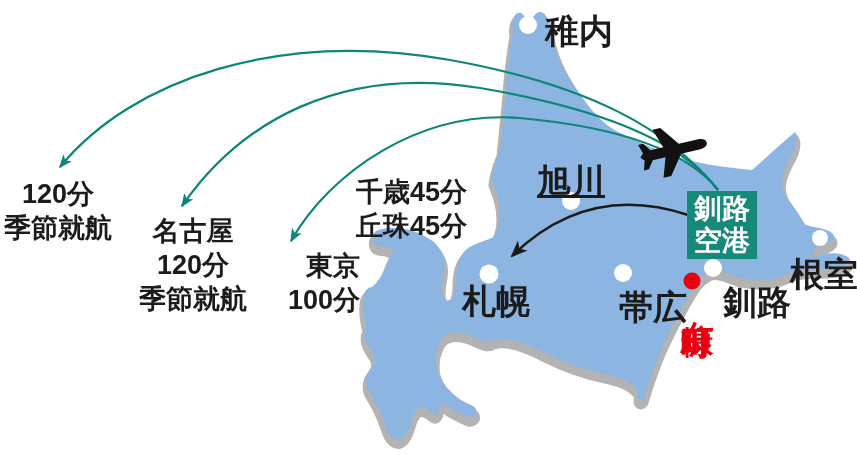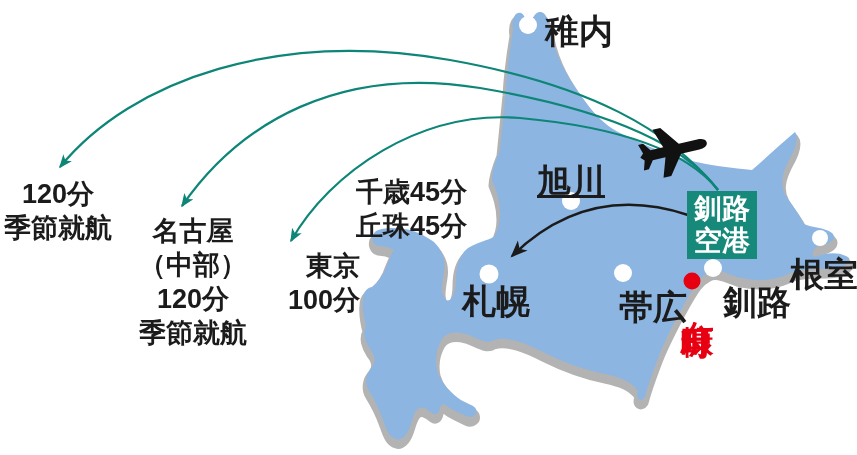--- a/index.html
+++ b/index.html
@@ -118,21 +118,20 @@
     <circle cx="820" cy="238" r="8" fill="#ffffff"></circle>
     <circle cx="692" cy="281" r="8.5" fill="#e60012"></circle>
   </svg>
 
   <div class="dest-block" id="dest-osaka">
     <div>120分</div>
     <div>季節就航</div>
   </div>
   <div class="dest-block" id="dest-nagoya">
     <div>名古屋</div>
-    <div>（中部）</div>
     <div>120分</div>
     <div>季節就航</div>
   </div>
   <div class="dest-block" id="dest-tokyo">
     <div>東京</div>
     <div>100分</div>
   </div>
 
   <div class="pair-block">
     <div class="pair-row">

